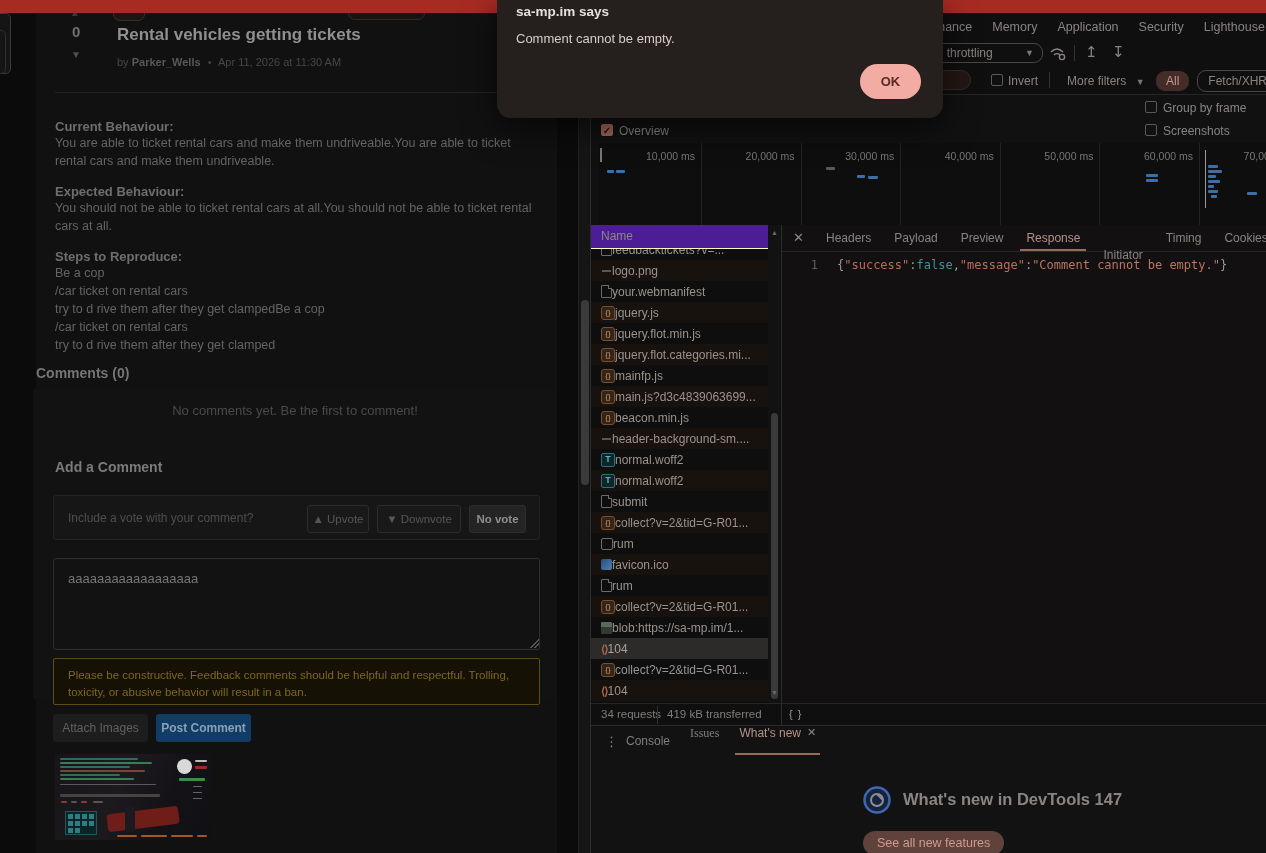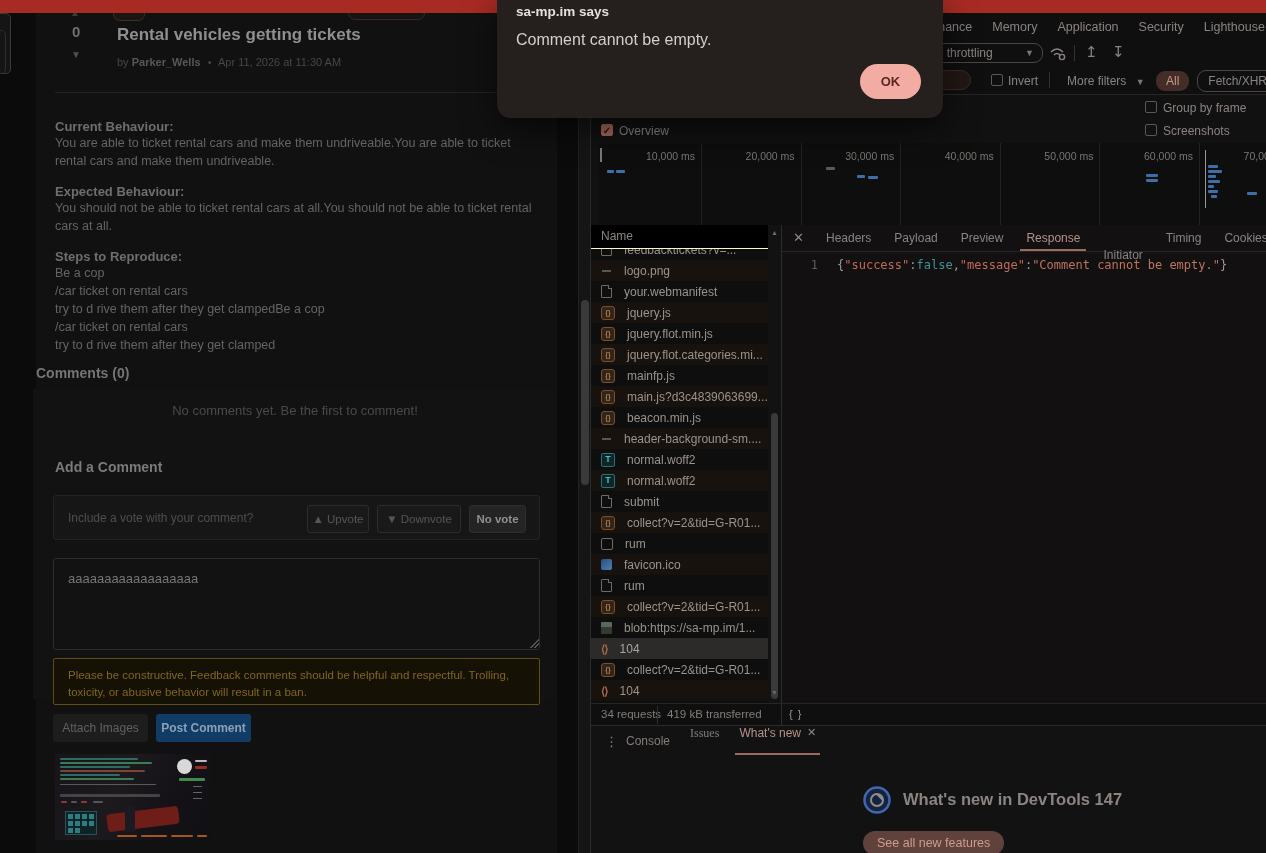--- a/index.html
+++ b/index.html
@@ -40,21 +40,21 @@
   .dt-txt{color:#8a8480;font-size:12px;}
   .chk{width:12px;height:12px;border:1px solid #5c5854;border-radius:2px;box-sizing:border-box;}
   .chk.on{background:#a4675c;border-color:#a4675c;color:#241413;font-size:10px;line-height:11px;text-align:center;font-weight:bold;}
   .pill{border:1px solid #4a4644;border-radius:9px;color:#8a8480;font-size:12px;display:flex;align-items:center;}
   .chip{border-radius:9px;font-size:12px;padding:3px 10px;white-space:nowrap;}
   .chip.on{background:#442d28;color:#c9968a;}
   .chip.off{border:1px solid #4a4644;color:#8a8480;}
   .gridline{position:absolute;top:0;width:1px;height:82px;background:#232222;}
   .ticklab{position:absolute;top:7px;font-size:10.5px;color:#7b7672;}
   .dash{position:absolute;height:3px;border-radius:1px;background:#3d6ea8;}
-  .netrow{height:21px;display:flex;align-items:center;padding-left:10px;gap:12px;
+  .netrow{height:21px;display:flex;align-items:center;padding-left:10px;gap:0;
     color:#9a938d;font-size:12px;white-space:nowrap;overflow:hidden;}
   .netrow.odd{background:#17120e;}
   .netrow.sel{background:#2c2b2a;color:#a8a29c;}
   .ic{flex:0 0 auto;display:inline-block;}
   .ic-js{width:12px;height:12px;border-radius:3px;background:#33241a;border:1px solid #7a4f2e;color:#b07a4a;
     font-size:7px;line-height:11px;text-align:center;font-weight:bold;}
   .ic-font{width:12px;height:12px;border-radius:2px;background:#0f2629;border:1px solid #2e7077;color:#4fb9c0;
     font-size:9px;line-height:11px;text-align:center;font-weight:bold;}
   .ic-file{width:9px;height:11px;border:1px solid #6f6a66;border-radius:1px;position:relative;}
   .ic-file:after{content:"";position:absolute;right:-1px;top:-1px;width:3px;height:3px;background:#121111;border-left:1px solid #6f6a66;border-bottom:1px solid #6f6a66;}
@@ -270,21 +270,21 @@
         <div class="dash" style="left: 609px; top: 22px; width: 10px;"></div>
         <div class="dash" style="left: 609px; top: 27px; width: 14px;"></div>
         <div class="dash" style="left: 609px; top: 32px; width: 8px;"></div>
         <div class="dash" style="left: 609px; top: 37px; width: 12px;"></div>
         <div class="dash" style="left: 609px; top: 42px; width: 6px;"></div>
         <div class="dash" style="left: 609px; top: 47px; width: 10px;"></div>
         <div class="dash" style="left: 612px; top: 52px; width: 6px;"></div>
         <div class="dash" style="left: 648px; top: 49px; width: 10px;"></div>
       </div>
 
-    <div class="abs" style="left:0;top:212px;width:190px;height:23px;background:#000000;border-bottom:6px solid #fef9c3;">
+    <div class="abs" style="left:0;top:212px;width:190px;height:23px;background:#4c1d95;border-bottom:6px solid #fef9c3;">
       <div class="abs" style="left:10px;top:4px;color:#8d8781;font-size:12px;">Name</div>
     </div>
     <div class="abs" id="dt-netlist" style="left:0;top:236px;width:177px;height:454px;overflow:hidden;background:#0f0e0e;">
         <div class="netrow" style="margin-top: -10px;">
           <span class="ic ic-file"></span>
           <span>feedbacktickets?v=...</span>
         </div>
         <div class="netrow odd">
           <span class="ic ic-dash"></span>
           <span>logo.png</span>
@@ -425,17 +425,17 @@
       </svg>
       <div class="abs" style="left:312px;top:64px;color:#8b8582;font-size:16.5px;font-weight:bold;">What's new in DevTools 147</div>
       <div class="abs" style="left:272px;top:105px;height:24px;padding:0 14px;border-radius:13px;background:#60423d;color:#cf9a8d;font-size:12.5px;display:flex;align-items:center;">See all new features</div>
     </div>
   </div>
 
   <div id="topbar" class="abs"></div>
 
   <div id="dialog" class="abs">
     <div class="abs" style="left:19px;top:4px;color:#e6e0dc;font-size:13.5px;font-weight:bold;">sa-mp.im says</div>
-    <div class="abs" style="left:19px;top:31px;color:#d5cfcb;font-size:16px;">Comment cannot be empty.</div>
+    <div class="abs" style="left:19px;top:31px;color:#d5cfcb;font-size:13px;">Comment cannot be empty.</div>
     <div id="dlg-ok">OK</div>
   </div>
 
 </div>
 
 </body></html>

